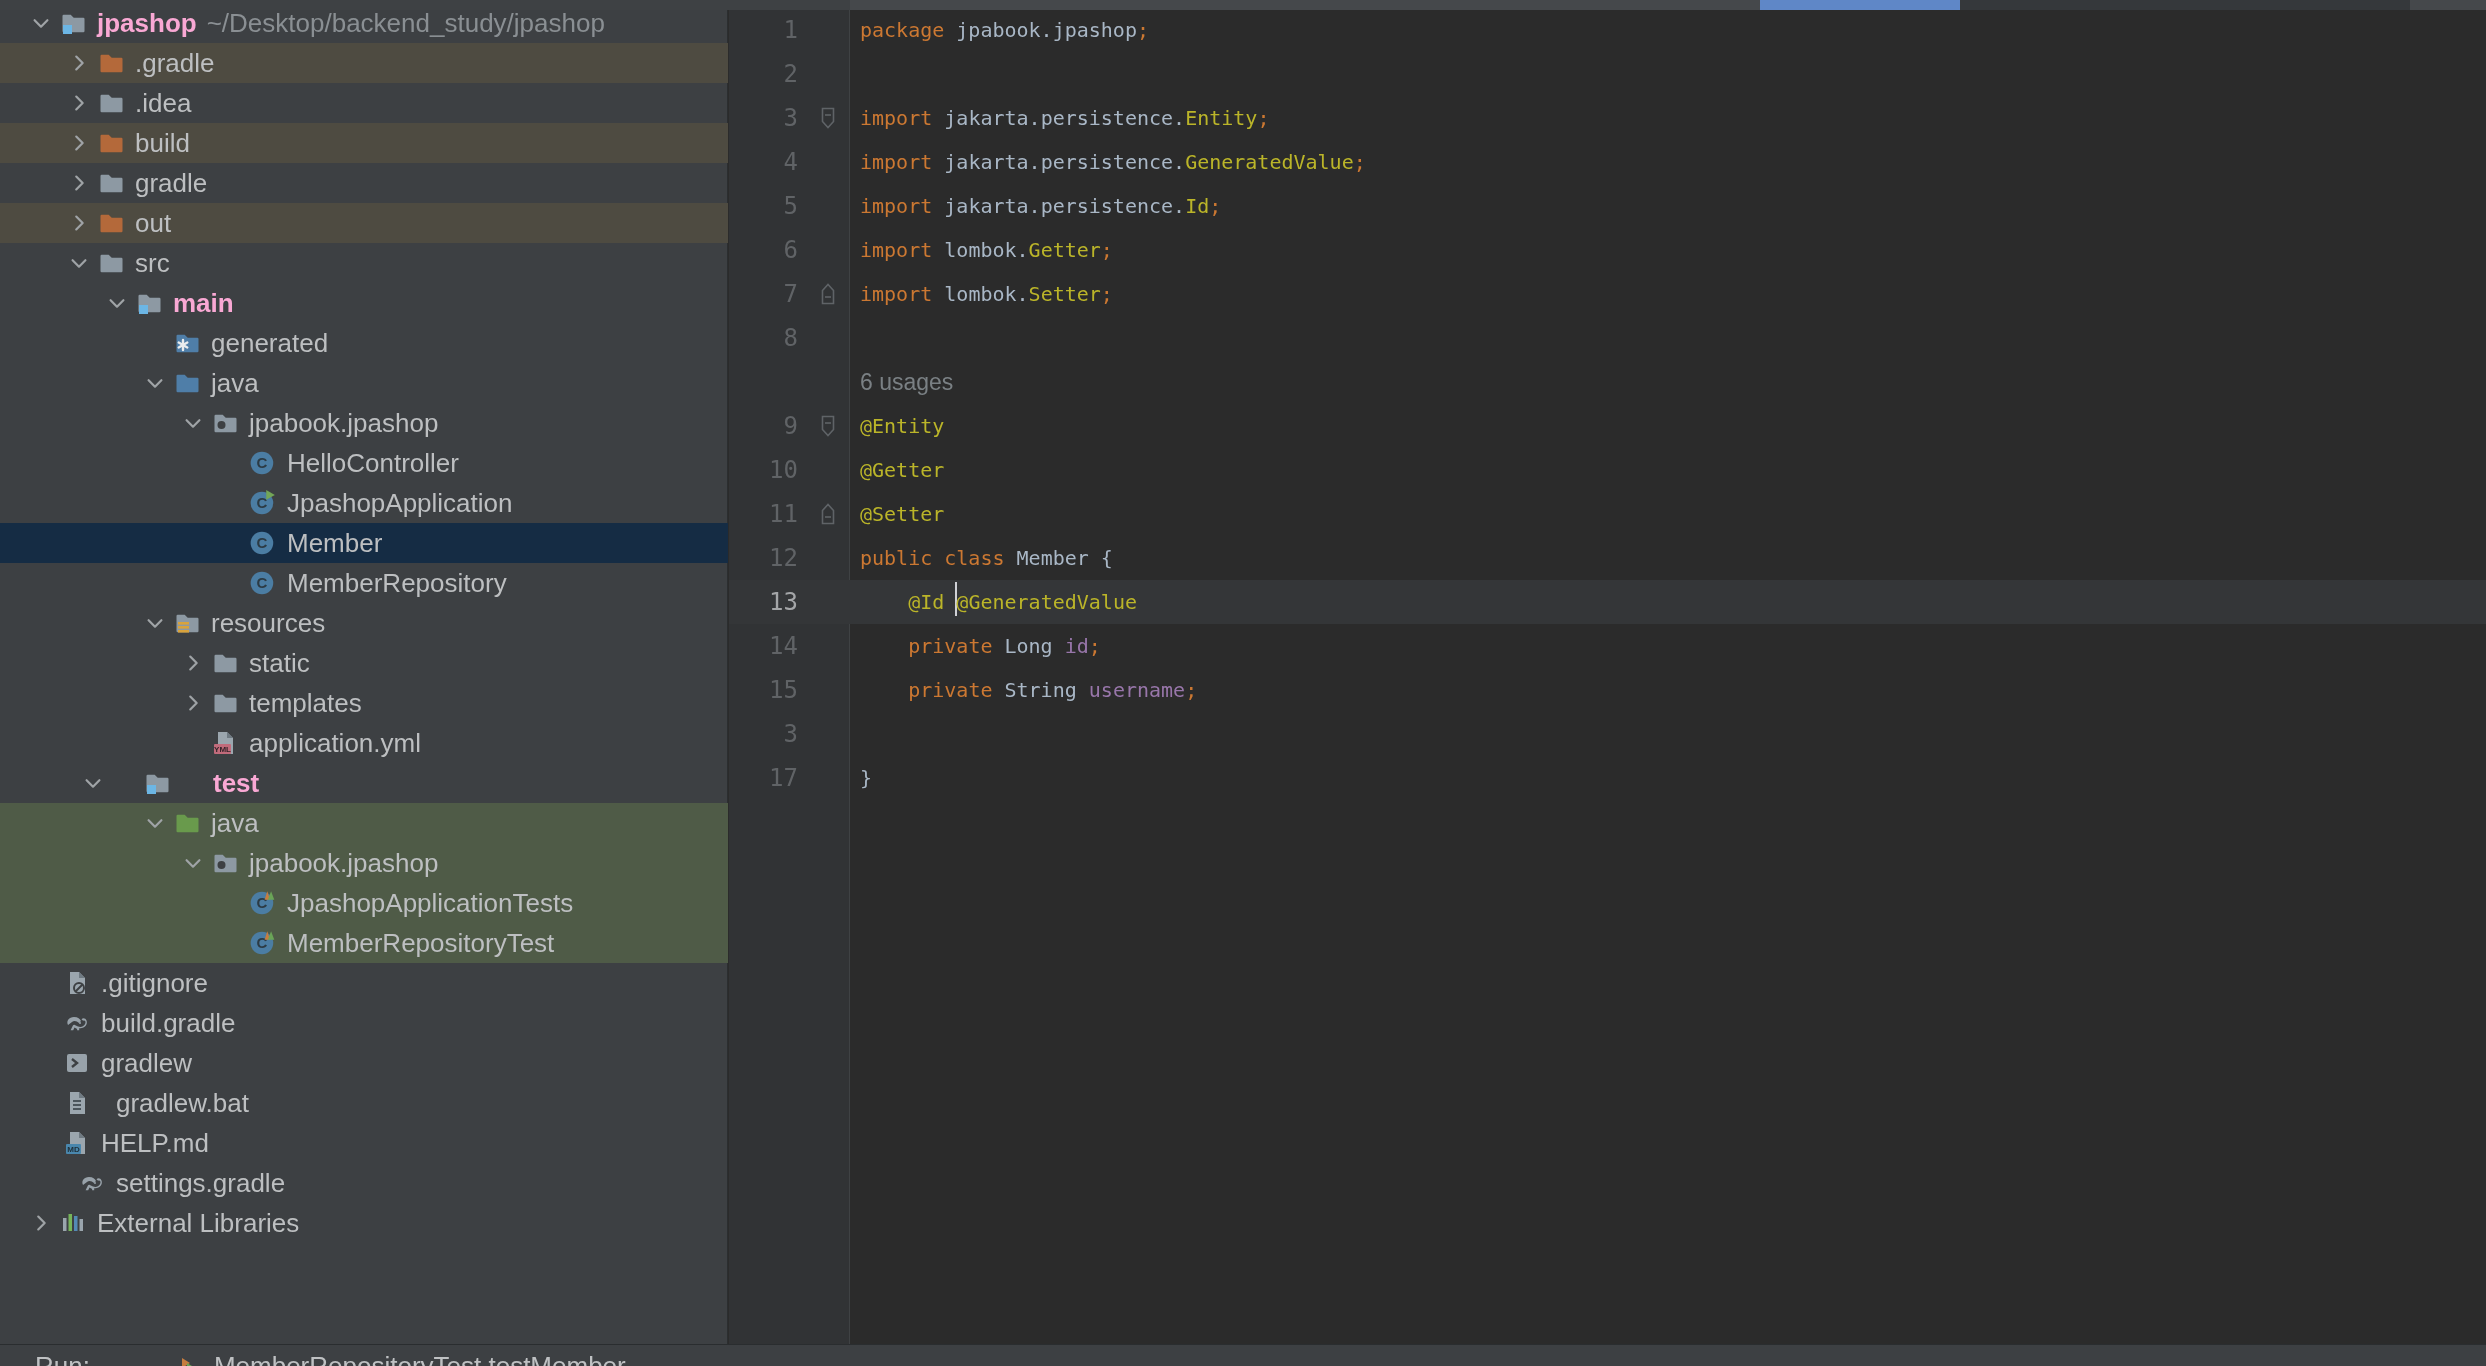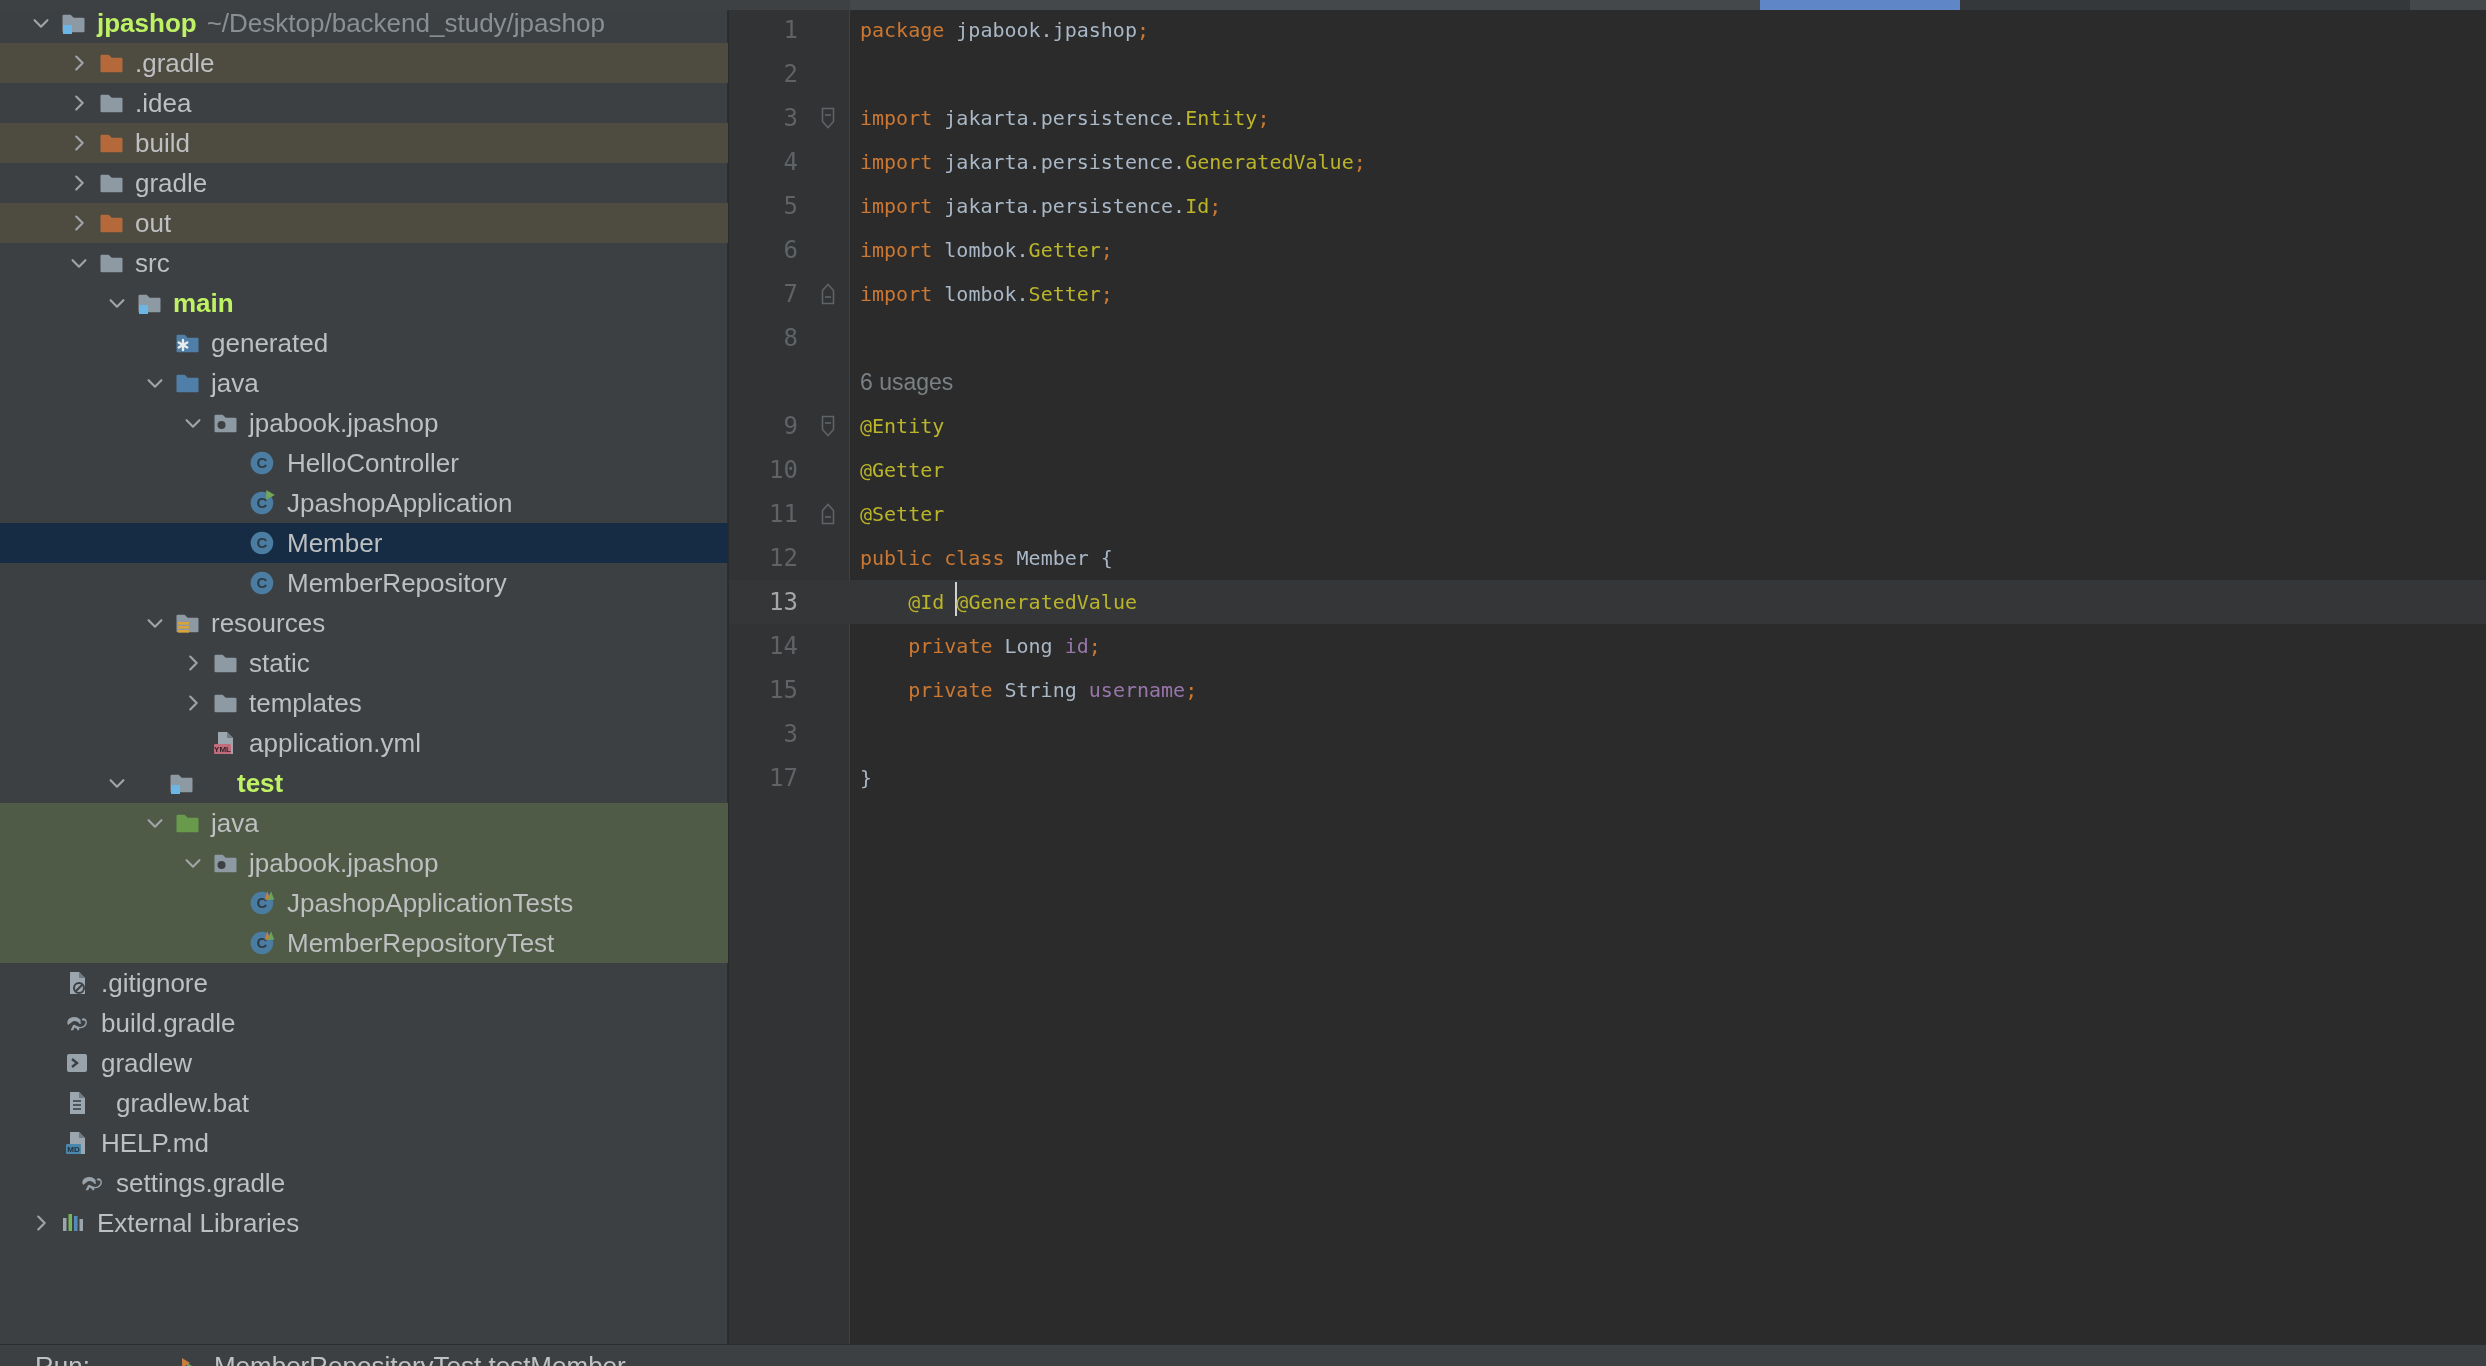--- a/index.html
+++ b/index.html
@@ -27,21 +27,21 @@
   }
   .trow.hl-excluded{background:var(--row-excluded,#4e4b41);}
   .trow.hl-test{background:var(--row-test,#4f5b47);}
   .trow.hl-selected{background:var(--row-selected,#152c44);}
   .chev{width:34px;height:40px;display:flex;align-items:center;justify-content:center;flex:0 0 34px;}
   .chev svg{display:block;}
   .chev.down svg{transform:rotate(90deg);}
   .ticon{width:30px;height:30px;margin-right:9px;flex:0 0 30px;display:flex;align-items:center;justify-content:center;}
   .ticon svg{display:block;}
   .tlabel{line-height:40px;}
-  .tlabel.bold{font-weight:bold;color:#bef264;}
+  .tlabel.bold{font-weight:bold;color:#f9a8d4;}
   .tpath{color:#8a8f93;margin-left:10px;}
   
   .gutter{
     position:absolute;left:729px;top:10px;width:121px;height:1334px;
     background:var(--gutter-bg,#313335);border-right:1px solid #3f4244;box-sizing:border-box;
   }
   .editor{position:absolute;left:851px;top:10px;width:1635px;height:1334px;background:var(--editor-bg,#2b2b2b);}
   .current-line-band{
     position:absolute;left:729px;width:1757px;height:44px;
     background:var(--current-line,#343638);z-index:1;
@@ -325,21 +325,21 @@
         <span class="ticon">
           <svg width="26" height="26" viewBox="0 0 26 26">
             <path d="M6 2 h9 l6 6 v16 H6 z" fill="#9ba6ae"></path>
             <path d="M15 2 l6 6 h-6 z" fill="#6f7a82"></path>
             <rect x="2" y="14" width="17" height="10" rx="1" fill="#c16b7b"></rect>
             <text x="10.5" y="22" font-size="8" font-weight="bold" fill="#35242a" text-anchor="middle" font-family="Liberation Sans">YML</text>
           </svg>
         </span>
         <span class="tlabel">application.yml</span>
       </div>
-      <div class="trow" style="padding-left: 100px; gap: 32px;">
+      <div class="trow" style="padding-left: 76px; gap: 32px;">
         <span class="chev down">
           <svg width="22" height="22" viewBox="0 0 24 24">
             <path d="M9 5 l7 7 -7 7" stroke="#9fa3a6" stroke-width="2.4" fill="none" stroke-linecap="round" stroke-linejoin="round"></path>
           </svg>
         </span>
         <span class="ticon">
           <svg width="28" height="26" viewBox="0 0 26 26">
             <path d="M2.5 6 a1.2 1.2 0 0 1 1.2-1.2 h7 l3 3 h9.6 a1.2 1.2 0 0 1 1.2 1.2 v12 a1.2 1.2 0 0 1 -1.2 1.2 H3.7 a1.2 1.2 0 0 1 -1.2-1.2 z" fill="#8d99a3"></path>
             <rect x="3" y="15" width="9" height="9" fill="#6cb6e5"></rect>
           </svg>

